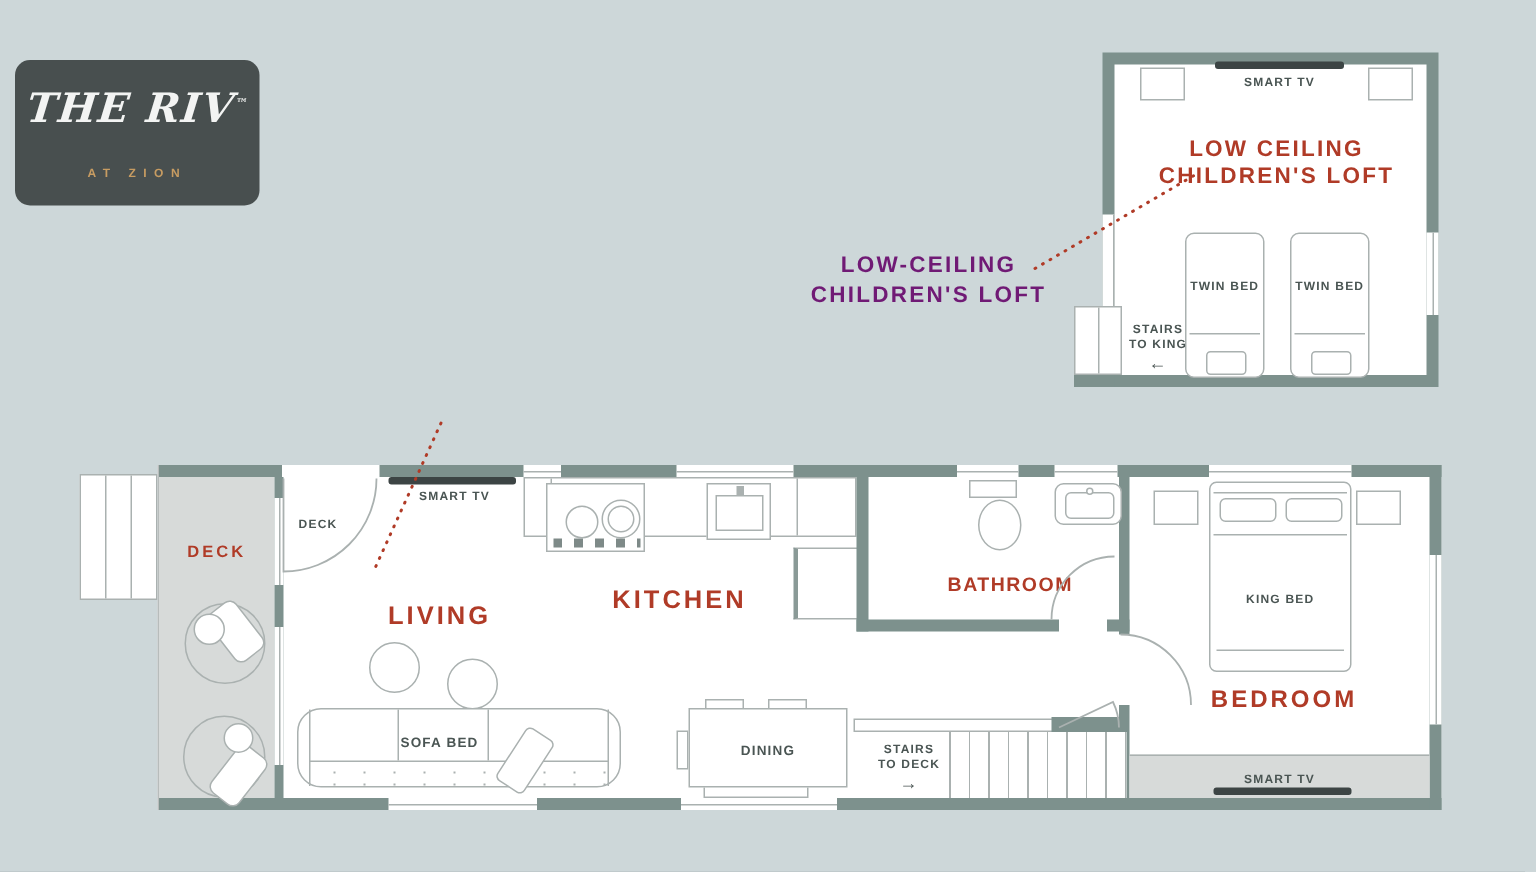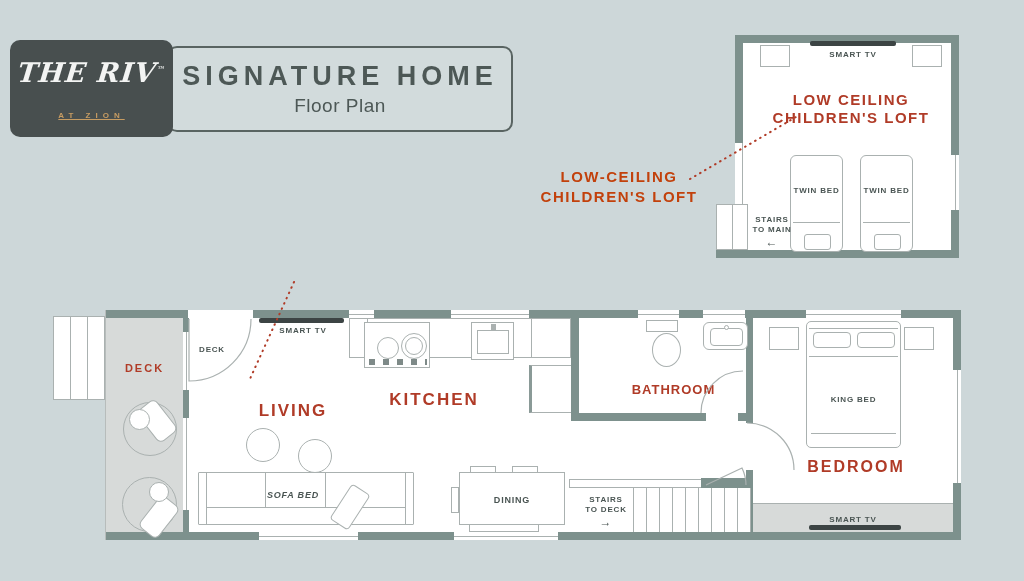--- a/index.html
+++ b/index.html
@@ -8,56 +8,52 @@
   }
   html,body{margin:0;padding:0;}
   body{font-family:"Liberation Sans",sans-serif;background:#9aa3a5;}
   .canvas{position:relative;width:1024px;height:581px;background:var(--background);overflow:hidden;}
   .abs{position:absolute;}
   .wall{background:var(--wall);}
   .white{background:#fff;}
   .thin{border:1px solid var(--line-gray);box-sizing:border-box;background:#fff;}
   .lab{color:var(--text-dark);font-weight:bold;font-size:8px;letter-spacing:0.8px;text-align:center;line-height:10px;}
   .room{color:var(--accent-red);font-weight:bold;letter-spacing:2px;text-align:center;}
-  .callout{color:#c2410c;font-weight:bold;letter-spacing:1.5px;text-align:center;}
+  .callout{color:#701a75;font-weight:bold;letter-spacing:1.5px;text-align:center;}
   .win-h::after{content:'';position:absolute;left:0;right:0;top:50%;height:1px;background:var(--line-gray);}
   .win-v::after{content:'';position:absolute;top:0;bottom:0;left:50%;width:1px;background:var(--line-gray);}
   .win-h,.win-v{background:#fff;position:absolute;}
   .tvbar{background:var(--tv-dark);border-radius:2px;}
   .circle{border:1.5px solid var(--line-gray);border-radius:50%;box-sizing:border-box;background:#fff;}
   svg.overlay{position:absolute;left:0;top:0;z-index:40;pointer-events:none;}
   .dotline{stroke:var(--accent-red);stroke-width:2;stroke-dasharray:0.6 5.2;stroke-linecap:round;fill:none;}
   .arc{stroke:var(--line-gray);stroke-width:1.2;fill:none;}
   .logo-card{left:10px;top:40px;width:163px;height:97px;background:var(--logo-bg);border-radius:10px;z-index:6;
     display:flex;flex-direction:column;align-items:center;justify-content:center;}
   .brand{font-family:"DejaVu Serif",serif;font-style:italic;font-weight:bold;font-size:27px;color:#f3f4f3;transform:skewX(-6deg);letter-spacing:1px;}
   .brand sup{font-size:8px;}
-  .brand-sub{color:var(--gold);font-size:8px;font-weight:bold;letter-spacing:5px;margin-top:23px;text-decoration:underline;}
+  .brand-sub{color:var(--gold);font-size:8px;font-weight:bold;letter-spacing:5px;margin-top:23px;}
   .title-card{left:167px;top:46px;width:346px;height:86px;background:#d2dbdc;border:2px solid #596462;border-radius:10px;z-index:5;
     box-sizing:border-box;display:flex;flex-direction:column;align-items:center;justify-content:center;}
   .title-main{font-size:27px;font-weight:bold;letter-spacing:5px;color:#4d5856;}
   .title-sub{font-size:19px;color:#4d5856;margin-top:3px;letter-spacing:0.5px;}
   .vline{background:var(--line-gray);width:1px;position:absolute;}
   .hline{background:var(--line-gray);height:1px;position:absolute;}
   .stairlines{background:repeating-linear-gradient(90deg,transparent 0 12px,var(--line-gray) 12px 13px),#fff;}
   .dots{background-image:radial-gradient(var(--line-gray) 1px,transparent 1.2px);background-size:20px 8px;background-position:6px 2px;}
 </style>
 </head>
 <body>
 
 <div class="canvas">
 
   <div class="abs logo-card">
     <div class="brand"><span>THE RIV</span><sup>™</sup></div>
     <div class="brand-sub">AT ZION</div>
   </div>
-  <div class="abs title-card">
-    <div class="title-main">SIGNATURE HOME</div>
-    <div class="title-sub">Floor Plan</div>
-  </div>
 
   <div class="abs callout" style="left:538px;top:167px;width:162px;font-size:15px;line-height:20px;">
     <div>LOW-CEILING</div>
     <div>CHILDREN'S LOFT</div>
   </div>
 
   <div class="abs wall" style="left:735px;top:35px;width:224px;height:223px;">
     <div class="abs white" style="left:8px;top:8px;right:8px;bottom:8px;"></div>
 
     <div class="abs white" style="left:0;top:108px;width:8px;height:107px;border-right:1px solid var(--line-gray);box-sizing:border-box;"></div>
@@ -81,21 +77,21 @@
       <div class="abs thin" style="left:13px;top:78px;width:27px;height:16px;border-radius:3px;"></div>
     </div>
     <div class="abs thin" style="left:125px;top:120px;width:53px;height:97px;border-radius:6px;">
       <div class="abs lab" style="left:0;top:30px;width:100%;">TWIN BED</div>
       <div class="hline" style="left:2px;right:2px;top:66px;"></div>
       <div class="abs thin" style="left:13px;top:78px;width:27px;height:16px;border-radius:3px;"></div>
     </div>
 
     <div class="abs lab" style="left:8px;top:180px;width:58px;">
       <div>STAIRS</div>
-      <div>TO MAIN</div>
+      <div>TO KING</div>
       <div style="font-size:12px;margin-top:2px;">←</div>
     </div>
   </div>
 
   <div class="abs thin" style="left:716px;top:204px;width:32px;height:46px;">
     <div class="vline" style="left:15px;top:0;bottom:0;"></div>
   </div>
   <div class="abs wall" style="left:716px;top:250px;width:27px;height:8px;"></div>
 
   <div class="abs white" style="left:105px;top:310px;width:855px;height:230px;border-left:1px solid #b7bcbb;box-sizing:content-box;">
@@ -129,21 +125,21 @@
 
     <div class="win-v" style="left:847px;top:60px;width:8px;height:113px;"></div>
 
     <div class="abs lab" style="left:80px;top:35px;width:52px;">DECK</div>
     <div class="abs tvbar" style="left:153px;top:8px;width:85px;height:5px;"></div>
     <div class="abs lab" style="left:157px;top:16px;width:80px;">SMART TV</div>
     <div class="abs room" style="left:130px;top:91px;width:114px;font-size:17px;">LIVING</div>
     <div class="abs circle" style="left:140px;top:118px;width:34px;height:34px;"></div>
     <div class="abs circle" style="left:192px;top:129px;width:34px;height:34px;"></div>
 
-    <div class="abs thin" style="left:92px;top:162px;width:216px;height:53px;border-radius:1px;font-style:italic;">
+    <div class="abs thin" style="left:92px;top:162px;width:216px;height:53px;border-radius:16px;">
       <div class="vline" style="left:7px;top:0;bottom:0;"></div>
       <div class="vline" style="right:7px;top:0;bottom:0;"></div>
       <div class="vline" style="left:66px;top:0;height:34px;"></div>
       <div class="vline" style="left:126px;top:0;height:34px;"></div>
       <div class="hline" style="left:7px;right:7px;top:34px;"></div>
       <div class="abs dots" style="left:8px;right:8px;top:36px;height:15px;"></div>
       <div class="abs lab" style="left:54px;top:17px;width:80px;font-size:9px;">SOFA BED</div>
     </div>
     <div class="abs thin" style="left:233px;top:176px;width:22px;height:42px;border-radius:4px;transform:rotate(33deg);"></div>
 
@@ -155,21 +151,21 @@
       <div class="abs circle" style="left:12px;top:14px;width:22px;height:22px;"></div>
       <div class="abs circle" style="left:36px;top:10px;width:26px;height:26px;"></div>
       <div class="abs circle" style="left:40px;top:14px;width:18px;height:18px;"></div>
       <div class="abs" style="left:4px;top:36px;width:58px;height:6px;background:repeating-linear-gradient(90deg,#7e8a88 0 6px,transparent 6px 14px);"></div>
     </div>
     <div class="abs thin" style="left:365px;top:12px;width:43px;height:38px;">
       <div class="abs thin" style="left:5px;top:7px;width:32px;height:24px;"></div>
       <div class="abs" style="left:19px;top:1px;width:5px;height:6px;background:var(--line-gray);"></div>
     </div>
     <div class="abs thin" style="left:423px;top:55px;width:44px;height:48px;border-left:3px solid #8a9a97;"></div>
-    <div class="abs room" style="left:272px;top:80px;width:112px;font-size:17px;text-align:center;">KITCHEN</div>
+    <div class="abs room" style="left:291px;top:80px;width:112px;font-size:17px;text-align:center;">KITCHEN</div>
 
     <div class="abs thin" style="left:364px;top:156px;width:26px;height:9px;"></div>
     <div class="abs thin" style="left:406px;top:156px;width:26px;height:9px;"></div>
     <div class="abs thin" style="left:345px;top:177px;width:8px;height:26px;"></div>
     <div class="abs thin" style="left:440px;top:177px;width:8px;height:26px;"></div>
     <div class="abs thin" style="left:363px;top:213px;width:70px;height:9px;"></div>
     <div class="abs thin" style="left:353px;top:162px;width:106px;height:53px;">
       <div class="abs lab" style="left:0;top:22px;width:100%;font-size:9px;">DINING</div>
     </div>
 

